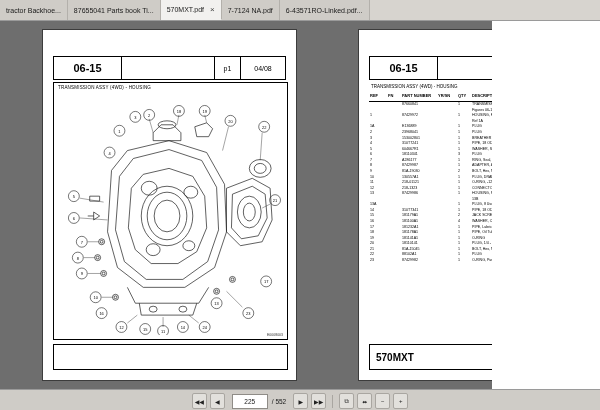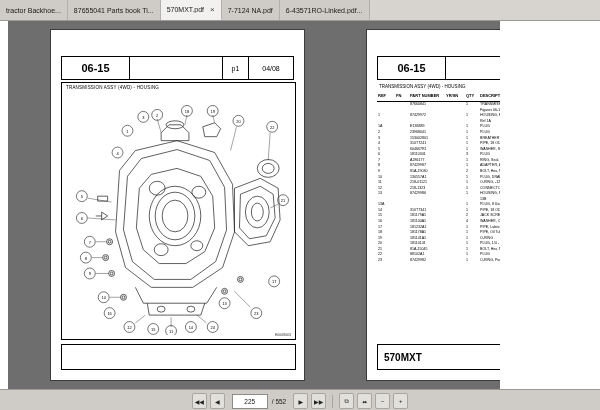--- a/index.html
+++ b/index.html
@@ -51,21 +51,20 @@
     color: #444;
   }
 
   
   .viewer {
     position: relative;
     width: 492px;
     height: 368px;
     background: #6e6e6e;
     overflow: hidden;
-    margin-left: 8px;
   }
   .page {
     position: absolute;
     top: 8px;
     background: #ffffff;
     border: 1px solid #3c3c3c;
     box-sizing: border-box;
     overflow: hidden;
   }
   .page.left  { left: 42px;  width: 255px; height: 352px; }

